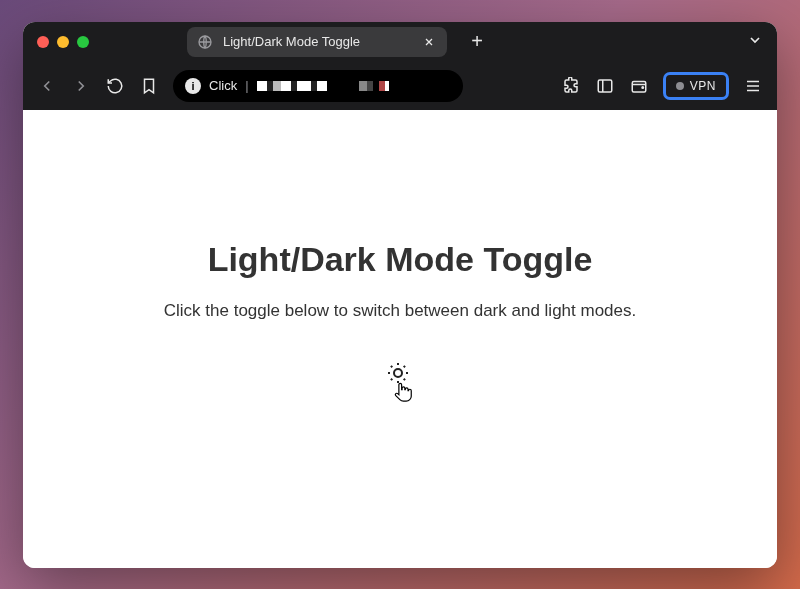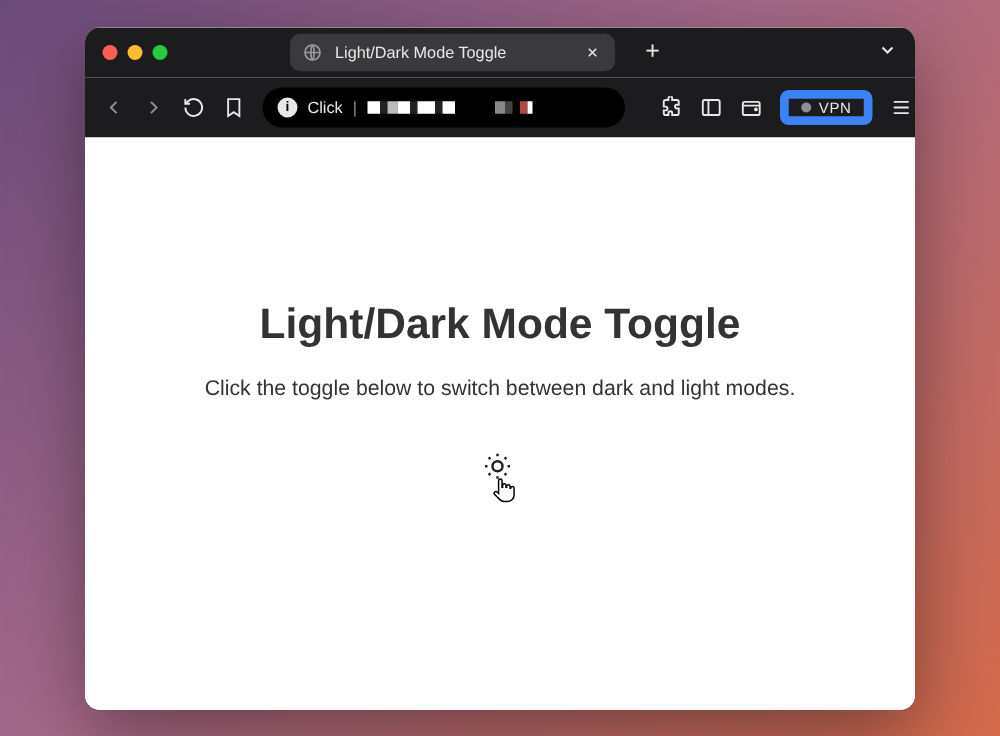--- a/index.html
+++ b/index.html
@@ -7,21 +7,21 @@
       width: 800px;
       height: 589px;
       background: linear-gradient(135deg, #6a4a7a 0%, #a66a8a 45%, #d46a4a 100%);
       font-family: -apple-system, BlinkMacSystemFont, "Segoe UI", Helvetica, Arial, sans-serif;
       display: flex;
       align-items: center;
       justify-content: center;
       overflow: hidden;
     }
     .window {
-      width: 664px;
+      width: 754px;
       height: 546px;
       background: #fff;
       border-radius: 12px;
       overflow: hidden;
       box-shadow: 0 20px 60px rgba(0,0,0,0.4);
       display: flex;
       flex-direction: column;
     }
     .titlebar {
       background: #1c1c1e;
@@ -82,21 +82,21 @@
     .url-rest {
       display: flex;
       gap: 0;
       height: 14px;
       align-items: center;
     }
     .px { height: 10px; }
     .toolbar-spacer { flex: 1; }
     .vpn-pill {
       height: 28px;
-      border: 7px solid #3b82f6;
+      border: 3px solid #3b82f6;
       border-radius: 7px;
       display: flex;
       align-items: center;
       padding: 0 10px;
       gap: 6px;
       color: #e8e8e8;
       font-size: 12px;
       letter-spacing: 0.5px;
     }
     .vpn-dot { width: 8px; height: 8px; border-radius: 50%; background: #8e8e93; }

